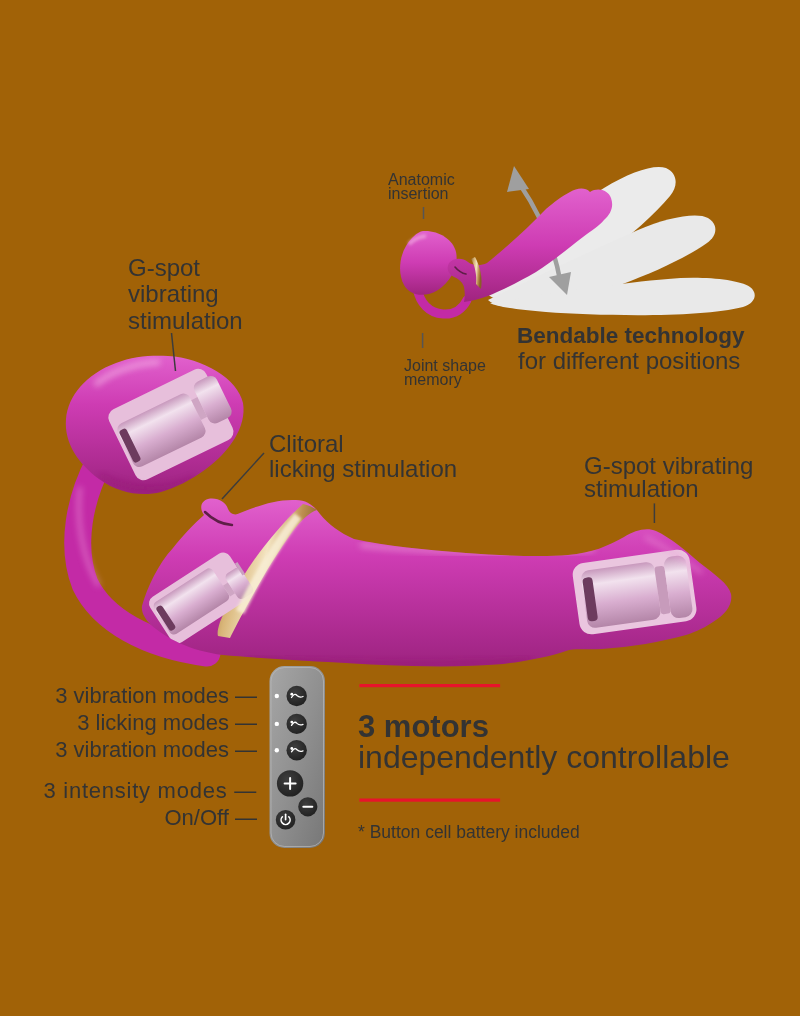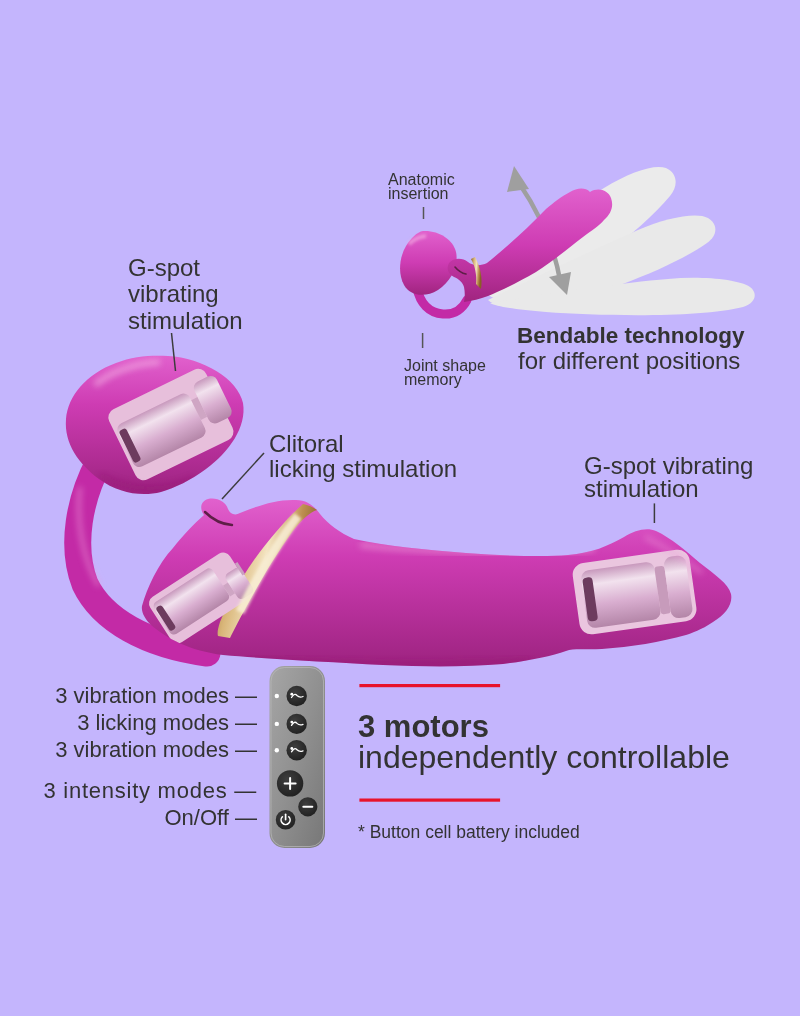--- a/index.html
+++ b/index.html
@@ -1,16 +1,16 @@
 <!DOCTYPE html>
 <html><head>
 <meta charset="utf-8">
 <style>
   html,body{margin:0;padding:0;background:#ffffff;}
-  #page{position:relative;width:800px;height:1016px;background:#c4b5fd;overflow:hidden;
+  #page{position:relative;width:800px;height:1016px;background:#a16207;overflow:hidden;
         font-family:"Liberation Sans", sans-serif;}
   svg{position:absolute;top:0;left:0;}
 </style>
 </head>
 <body>
 <div id="page">
 <svg width="800" height="1016" viewBox="0 0 800 1016">
 <defs>
   <linearGradient id="pink" x1="0" y1="0" x2="0" y2="1">
     <stop offset="0" stop-color="#e161cd"></stop>

